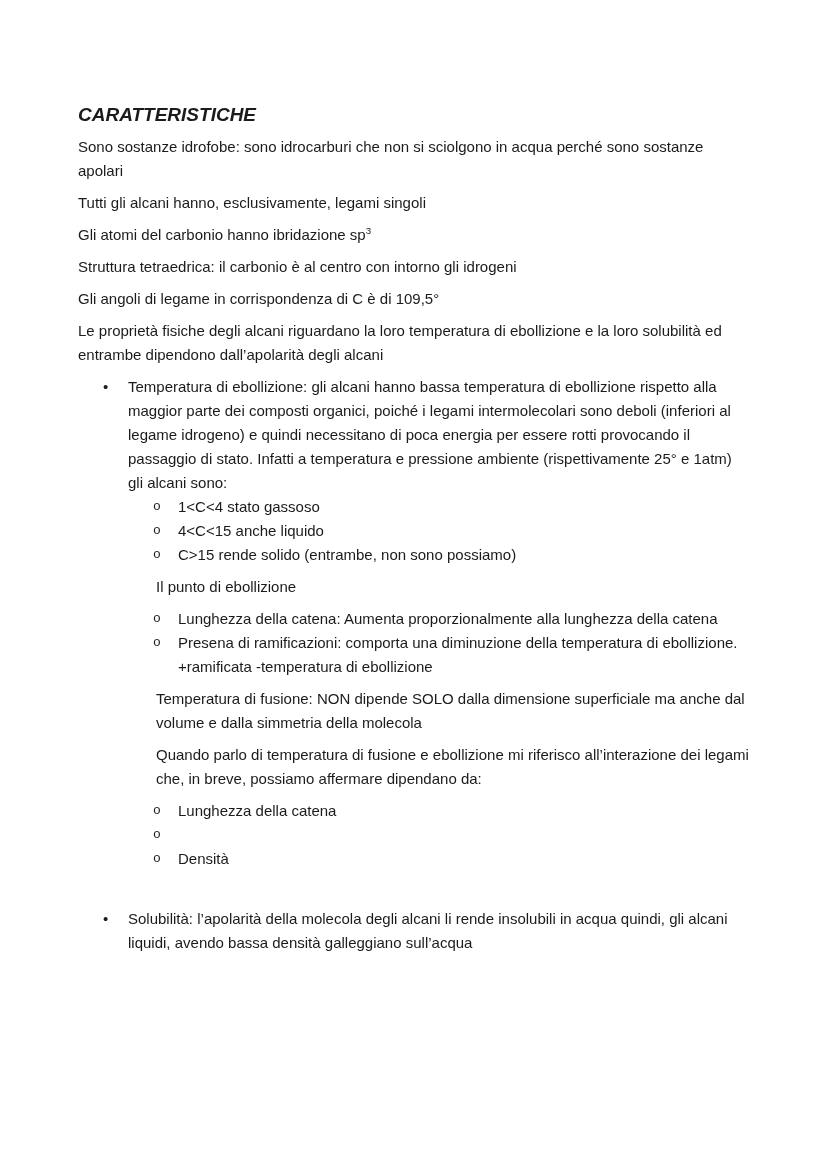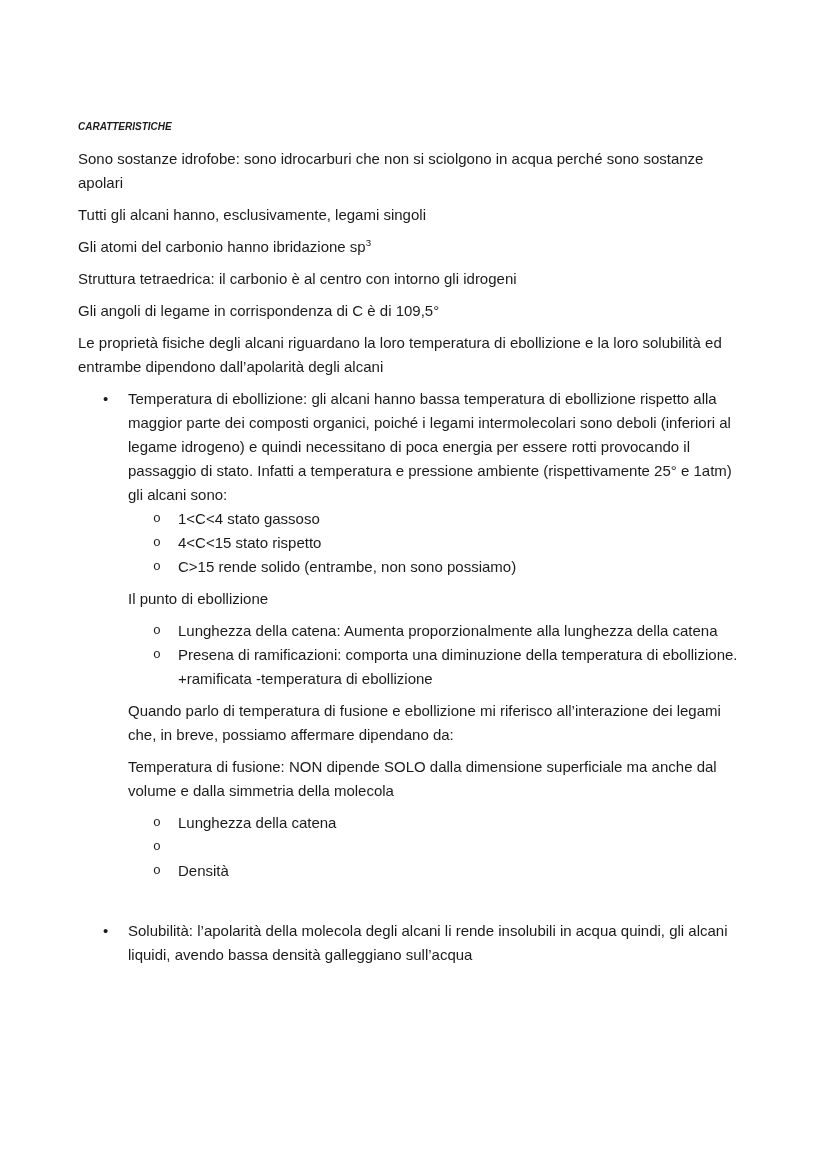--- a/index.html
+++ b/index.html
@@ -11,29 +11,29 @@
     background: #ffffff;
     box-sizing: border-box;
     padding: 99px 78px 40px 78px;
     font-family: "Liberation Sans", sans-serif;
     font-size: 15px;
     line-height: 24px;
     color: #1b1b1b;
     overflow: hidden;
   }
   h2.heading {
-    font-size: 10px;
+    font-size: 19px;
     line-height: 24px;
     font-weight: bold;
     font-style: italic;
-    margin: 16px 0 8px 0;
+    margin: 4px 0 8px 0;
   }
   h2.heading.spaced-top { margin-top: 44px; }
   p.para { margin: 0 0 8px 0; }
-  p.para.indent1 { margin-left: 50px; }
+  p.para.indent1 { margin-left: 78px; }
   b { font-weight: normal; }
   sup { font-size: 0.65em; line-height: 0; vertical-align: super; }
   .li { display: flex; margin: 0; }
   .li .marker {
     flex: 0 0 25px;
     text-align: left;
   }
   .li.level1 { padding-left: 25px; }
   .li.level2 { padding-left: 75px; }
   .li.level2 .marker {
@@ -67,44 +67,44 @@
       <div class="content"><b>Temperatura di ebollizione</b><span>: gli alcani hanno bassa temperatura di ebollizione rispetto alla maggior parte dei composti organici, poiché i legami </span><b>intermolecolari sono deboli</b><span> (inferiori al legame idrogeno) e quindi </span><b>necessitano di poca energia per essere rotti</b><span> provocando il passaggio di stato. Infatti a temperatura e pressione ambiente (rispettivamente 25° e 1atm) gli alcani sono:</span></div>
     </div>
 
     <div class="sublist">
       <div class="li level2">
         <span class="marker">o</span>
         <div class="content"><b>1&lt;C&lt;4</b><span> stato gassoso</span></div>
       </div>
       <div class="li level2">
         <span class="marker">o</span>
-        <div class="content"><b>4&lt;C&lt;15</b><span> stato rispetto</span></div>
+        <div class="content"><b>4&lt;C&lt;15</b><span> anche liquido</span></div>
       </div>
       <div class="li level2">
         <span class="marker">o</span>
         <div class="content"><b>C&gt;15</b><span> rende solido </span><b>(entrambe,</b><span> non sono possiamo)</span></div>
       </div>
     </div>
 
     <p class="para indent1"><span>Il punto di ebollizione</span></p>
 
     <div class="sublist">
       <div class="li level2">
         <span class="marker">o</span>
         <div class="content"><b>Lunghezza della catena</b><span>: Aumenta proporzionalmente alla lunghezza della catena</span></div>
       </div>
       <div class="li level2">
         <span class="marker">o</span>
         <div class="content"><b>Presena di ramificazioni</b><span>: comporta una diminuzione della temperatura di ebollizione. +ramificata   -temperatura di ebollizione</span></div>
       </div>
     </div>
 
+    <p class="para indent1"><b>Temperatura di fusione</b><span>: NON dipende SOLO dalla dimensione superficiale ma anche dal volume e dalla simmetria della molecola</span></p>
+
     <p class="para indent1"><span>Quando parlo di temperatura di fusione e ebollizione mi riferisco all’interazione dei legami che, in breve, possiamo affermare dipendano da:</span></p>
-
-    <p class="para indent1"><b>Temperatura di fusione</b><span>: NON dipende SOLO dalla dimensione superficiale ma anche dal volume e dalla simmetria della molecola</span></p>
 
     <div class="sublist tight">
       <div class="li level2">
         <span class="marker">o</span>
         <div class="content"><span>Lunghezza della catena</span></div>
       </div>
       <div class="li level2">
         <span class="marker">o</span>
       </div>
       <div class="li level2">

